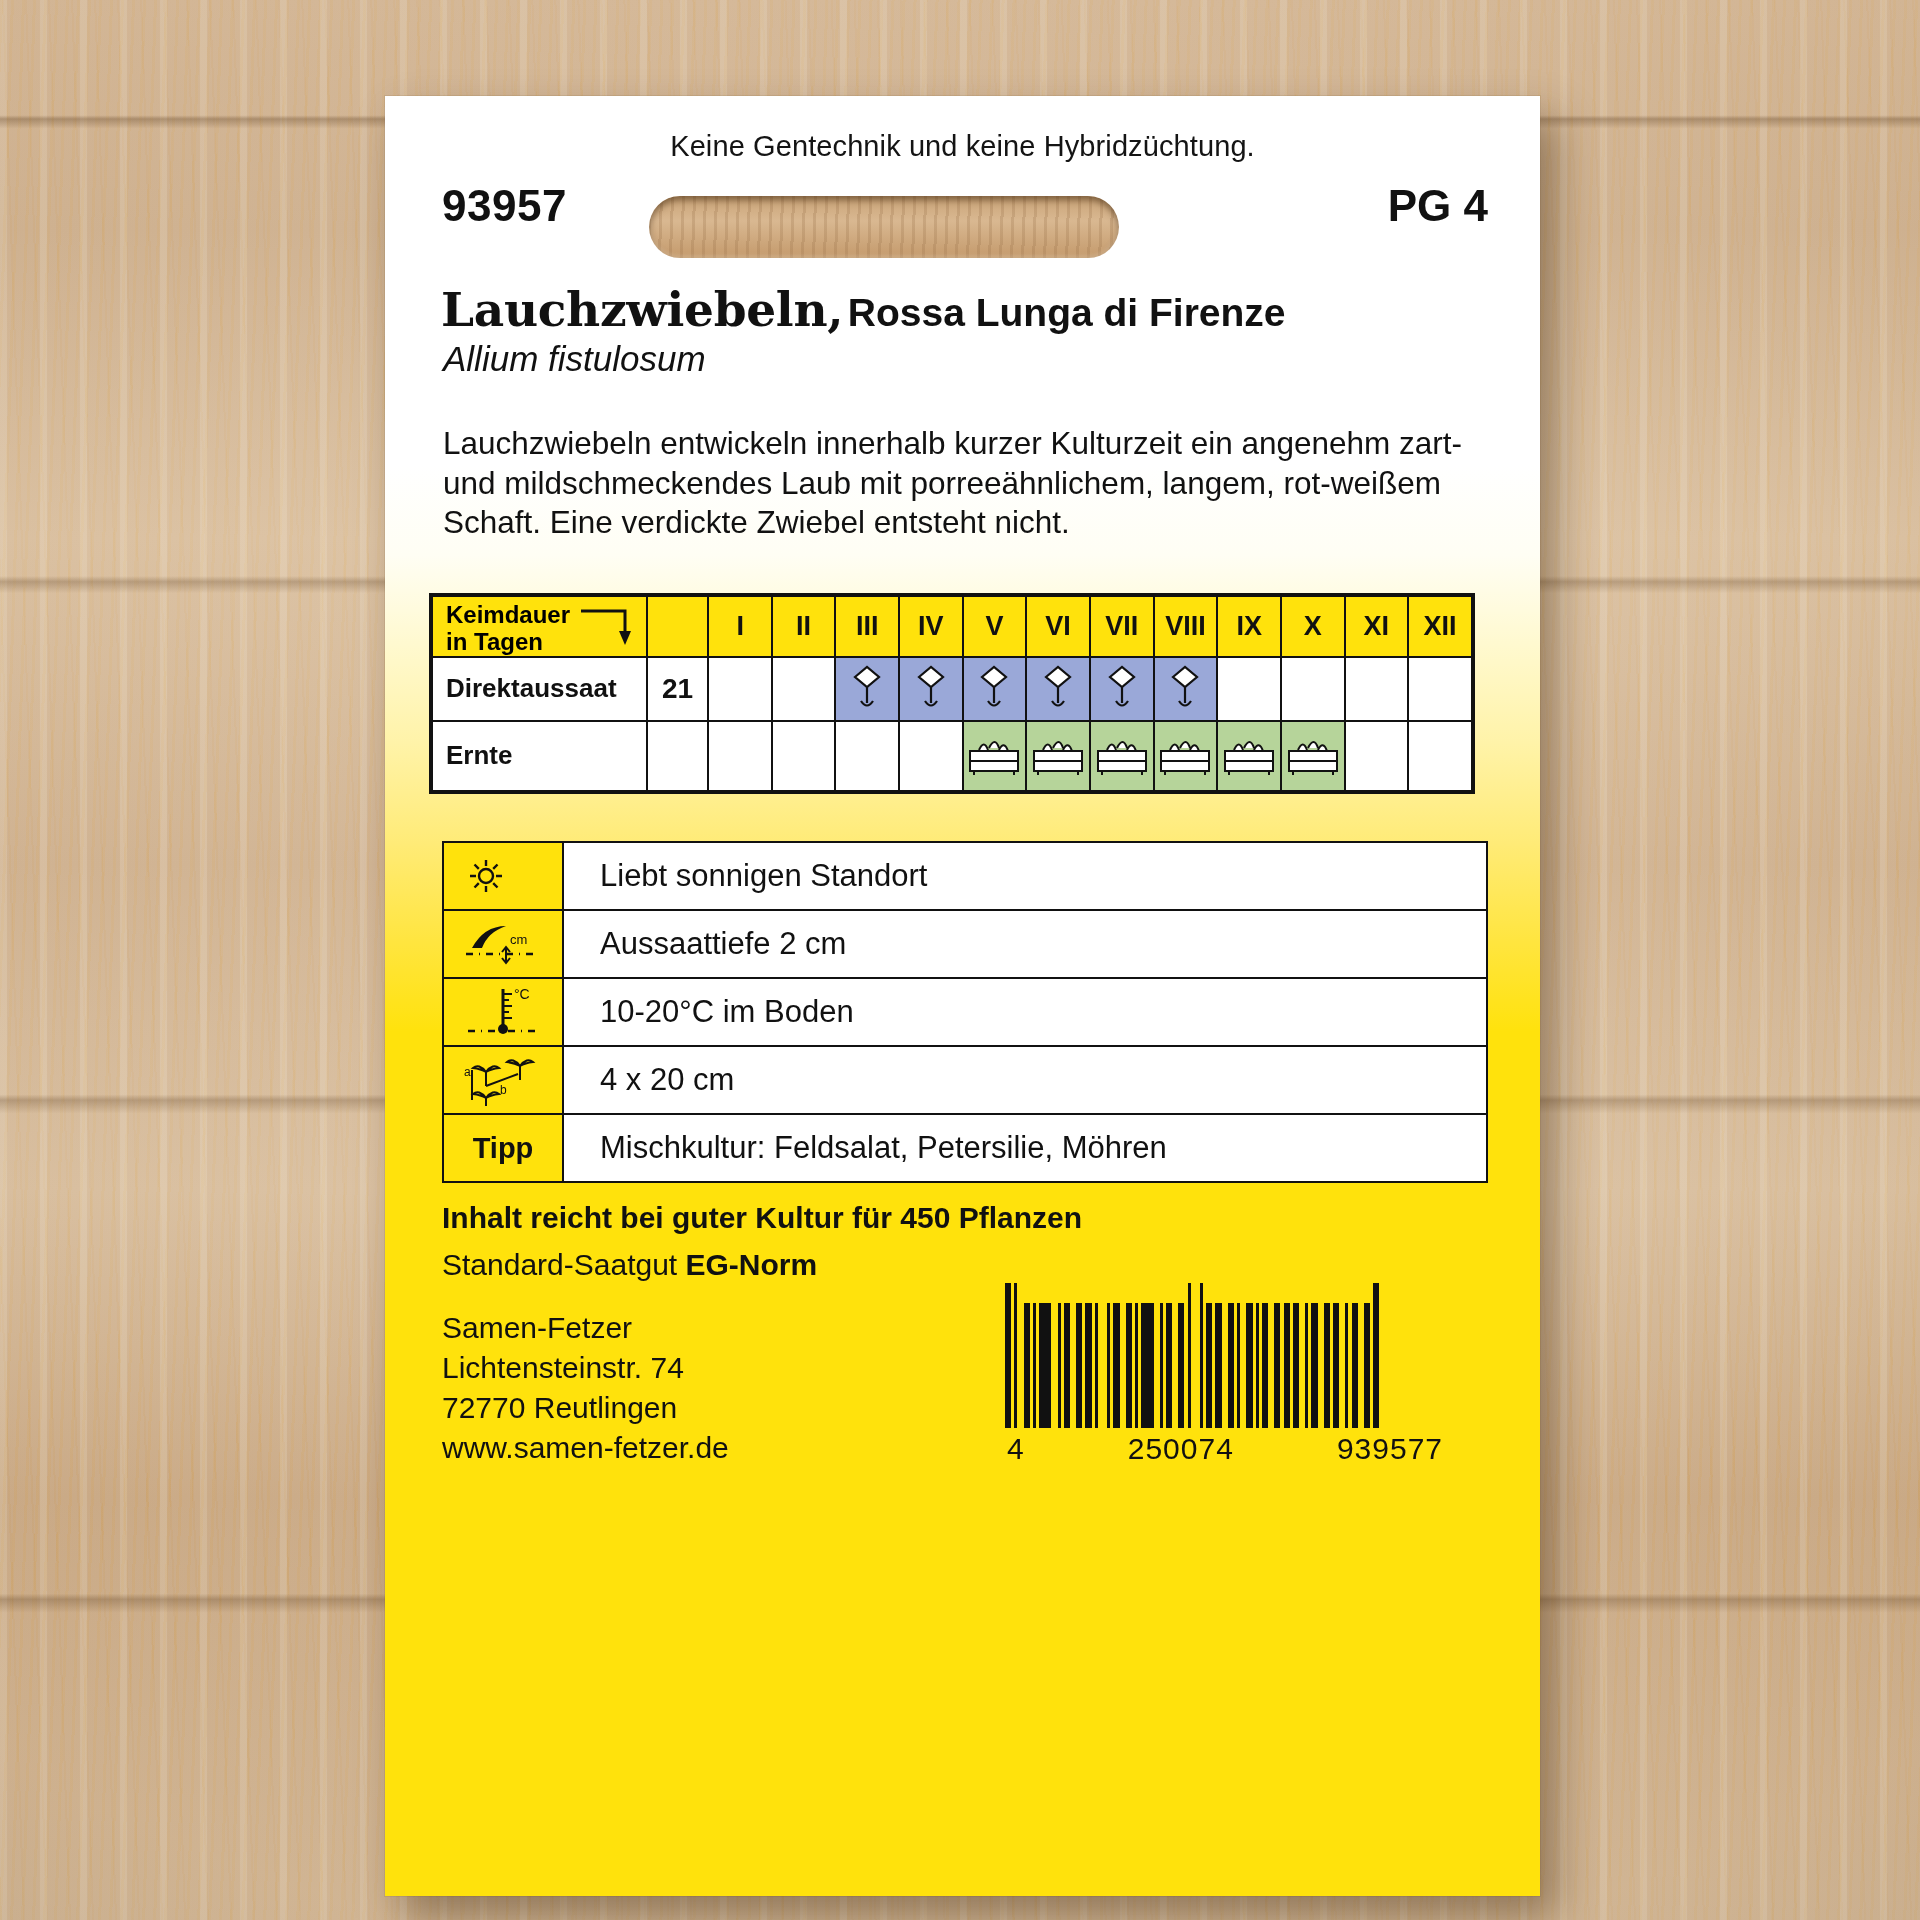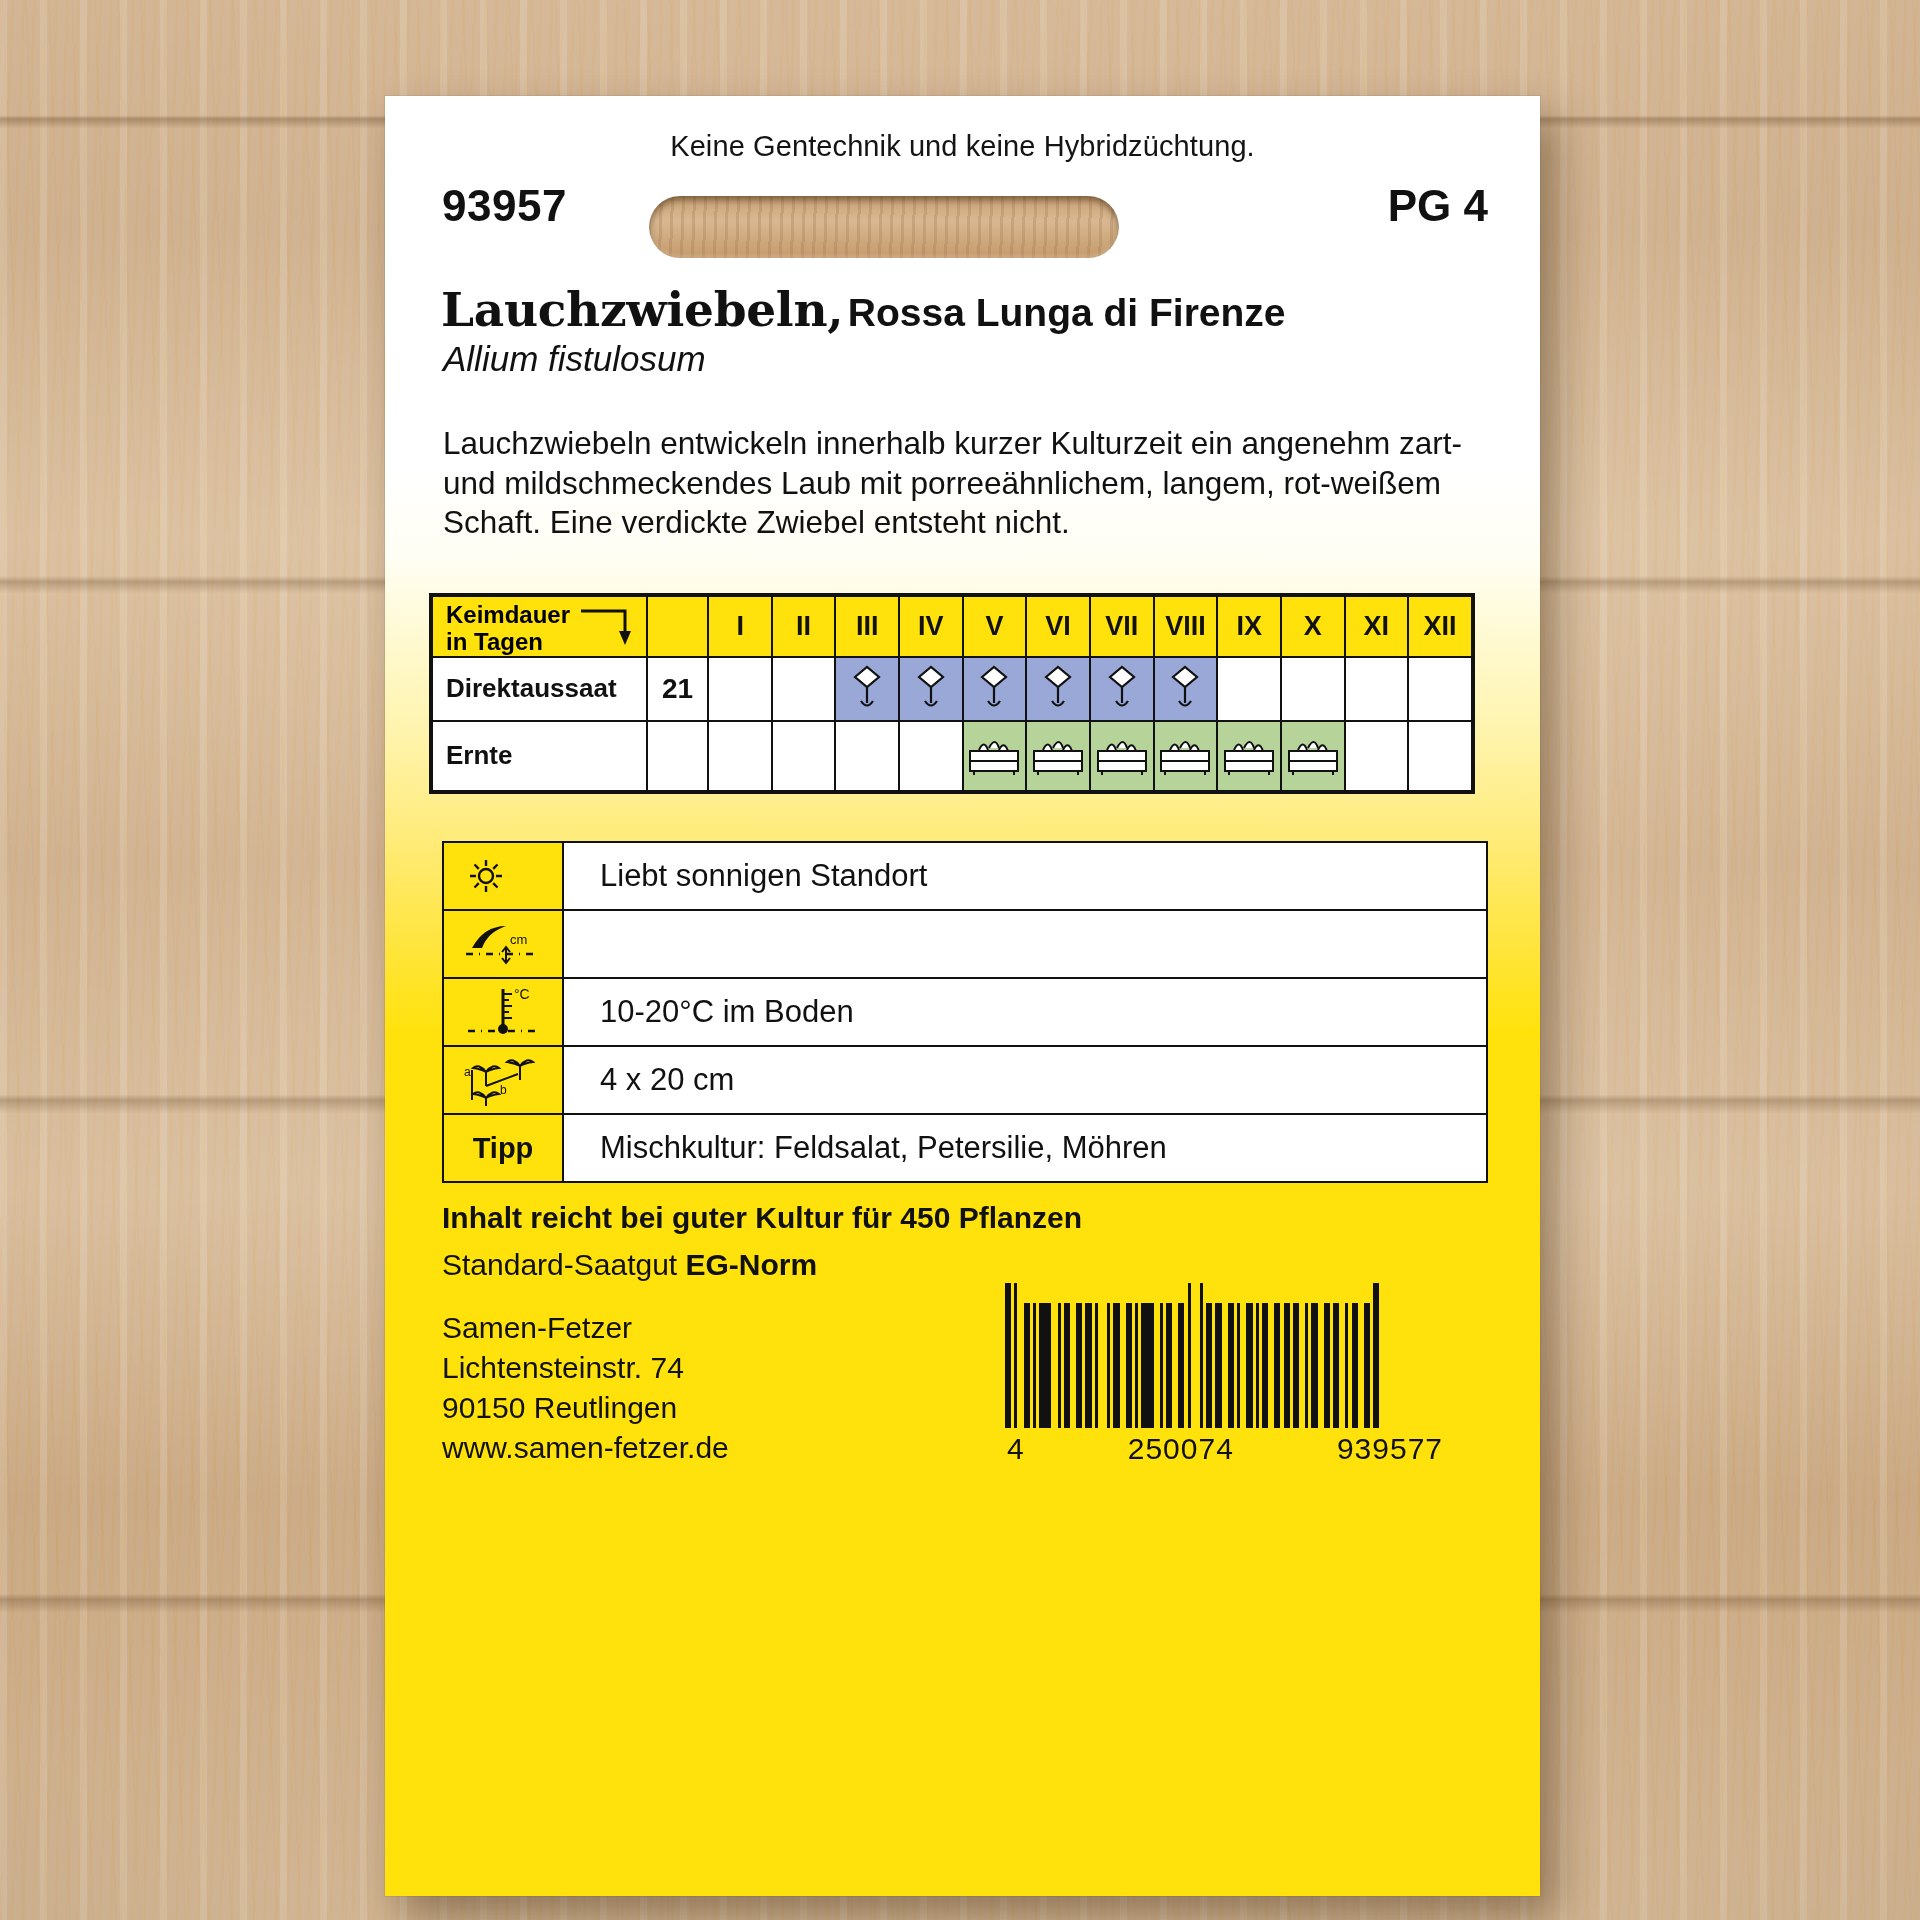--- a/index.html
+++ b/index.html
@@ -292,20 +292,21 @@
 
       <div class="r">
         <div class="ic">
           <svg width="86" height="52" viewBox="0 0 86 52">
             <path d="M12 30 q12-22 34-22 q-18 6 -24 22 Z" fill="#111"></path>
             <text x="50" y="26" font-family="Liberation Sans, sans-serif" font-size="13" fill="#111">cm</text>
             <path d="M6 36 h14 M26 36 h14 M46 36 h14 M66 36 h12" stroke="#111" stroke-width="2.4" stroke-dasharray="7 6"></path>
             <path d="M46 30 V44 M42 34 L46 29 L50 34 M42 40 L46 45 L50 40" stroke="#111" stroke-width="2" fill="none"></path>
           </svg>
         </div>
+        <div class="tx">Aussaattiefe 2 cm</div>
       </div>
 
       <div class="r">
         <div class="ic">
           <svg width="86" height="54" viewBox="0 0 86 54">
             <path d="M43 4 V40" stroke="#111" stroke-width="3"></path>
             <g stroke="#111" stroke-width="2">
               <path d="M43 9 h9 M43 15 h6 M43 21 h9 M43 27 h6 M43 33 h9"></path>
             </g>
             <circle cx="43" cy="44" r="5" fill="#111"></circle>
@@ -349,21 +350,21 @@
     </div>
 
     <div id="fcontent">Inhalt reicht bei guter Kultur für 450 Pflanzen</div>
     <div id="fnorm">
       <span>Standard-Saatgut </span><b>EG-Norm</b>
     </div>
 
     <div id="addr">
       <div>Samen-Fetzer</div>
       <div>Lichtensteinstr. 74</div>
-      <div>90150 Reutlingen</div>
+      <div>72770 Reutlingen</div>
       <div>www.samen-fetzer.de</div>
     </div>
 
     <div id="barcode">
       <div id="bars">
           <i style="display: block; width: 6.2px; height: 100%; background: rgb(17, 17, 17);"></i>
           <span style="display: block; width: 3.1px; height: 100%; background: transparent;"></span>
           <i style="display: block; width: 3.1px; height: 100%; background: rgb(17, 17, 17);"></i>
           <span style="display: block; width: 6.2px; height: 100%; background: transparent;"></span>
           <i style="display: block; width: 6.2px; height: 86%; background: rgb(17, 17, 17);"></i>

